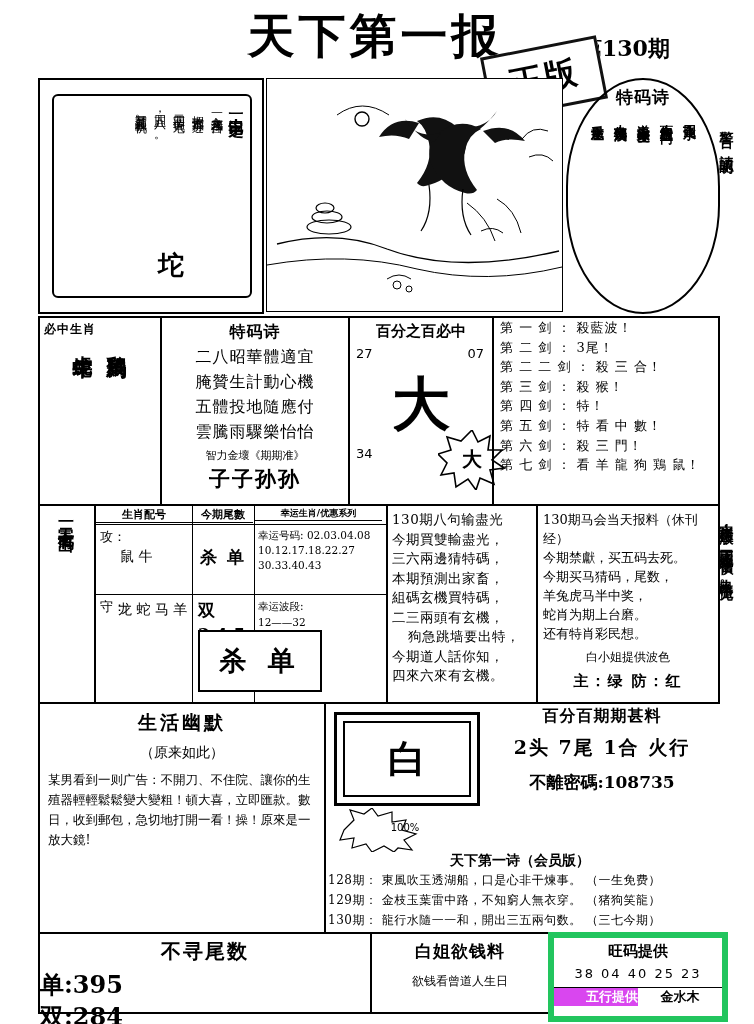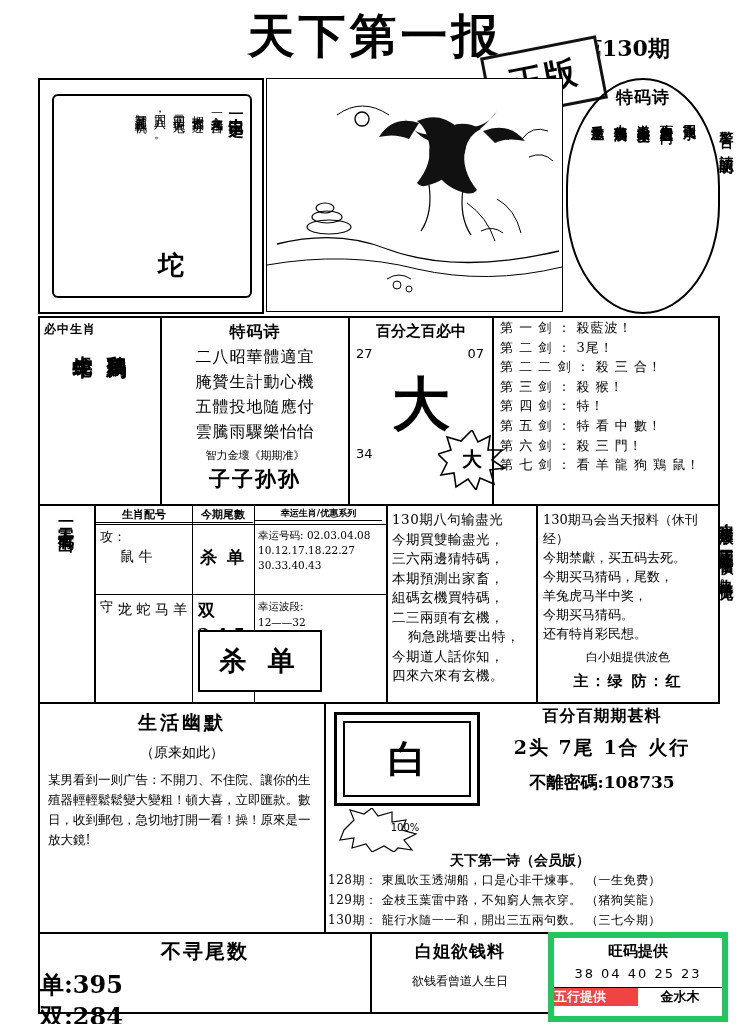--- a/index.html
+++ b/index.html
@@ -101,21 +101,21 @@
   .b5-1{position:absolute;left:0;top:0;width:330px;height:78px;border:2px solid #000;}
   .b5-1 .h{text-align:center;font-family:"DejaVu Serif",serif;font-size:20px;font-weight:bold;margin-top:4px;letter-spacing:2px;}
   .b5-1 .r{display:flex;justify-content:space-around;font-family:"DejaVu Serif",serif;font-size:24px;font-weight:bold;margin-top:4px;flex-direction:column;}
   .b5-2{position:absolute;left:332px;top:0;width:176px;height:78px;border:2px solid #000;}
   .b5-2 .h{text-align:center;font-family:"DejaVu Serif",serif;font-size:17px;font-weight:bold;margin-top:6px;letter-spacing:1px;}
   .b5-2 .s{text-align:center;font-family:"DejaVu Serif",serif;font-size:12px;margin-top:10px;}
   .b5-3{position:absolute;left:510px;top:0;width:168px;height:78px;border:6px solid #22c55e;}
   .b5-3 .h{text-align:center;font-family:"DejaVu Serif",serif;font-size:15px;font-weight:bold;margin-top:4px;}
   .b5-3 .n{text-align:center;font-family:"DejaVu Sans",sans-serif;font-size:13px;margin-top:5px;letter-spacing:2px;}
   .b5-3 .f{display:flex;margin-top:6px;border-top:1px solid #000;}
-  .b5-3 .f .a{flex:1;text-align:left;font-family:"DejaVu Serif",serif;font-size:13px;font-weight:bold;background:#ef4444;color:#fff;}
+  .b5-3 .f .a{flex:1;text-align:right;font-family:"DejaVu Serif",serif;font-size:13px;font-weight:bold;background:#d946ef;color:#fff;}
   .b5-3 .f .b{flex:1;text-align:center;font-family:"DejaVu Serif",serif;font-size:13px;font-weight:bold;}
 </style>
 </head>
 <body>
 
 <div class="page">
 
   <div class="masthead">
     <div class="mast-title">天下第一报</div>
     <div class="mast-issue">第130期</div>
@@ -267,21 +267,21 @@
       <div class="t" style="padding-top:0;padding-left:20px;">狗急跳墙要出特，</div>
       <div class="t" style="padding-top:0;">今期道人話你知，</div>
       <div class="t" style="padding-top:0;">四來六來有玄機。</div>
     </div>
 
     <div class="b3-4">
       <div class="t">130期马会当天报料（休刊经）</div>
       <div class="t" style="padding-top:0;">今期禁獻，买五码去死。</div>
       <div class="t" style="padding-top:0;">今期买马猜码，尾数，</div>
       <div class="t" style="padding-top:0;">羊兔虎马半中奖，</div>
-      <div class="t" style="padding-top:0;">今期买马猜码。</div>
+      <div class="t" style="padding-top:0;">蛇肖为期上台磨。</div>
       <div class="t" style="padding-top:0;">还有特肖彩民想。</div>
       <div class="prov">白小姐提供波色</div>
       <div class="main">主：绿  防：红</div>
     </div>
   </div>
 
   <div class="rightv">字樣為正版，國内統一零售價：人民幣伍元。</div>
 
   <div class="band4">
     <div class="b4-1">

